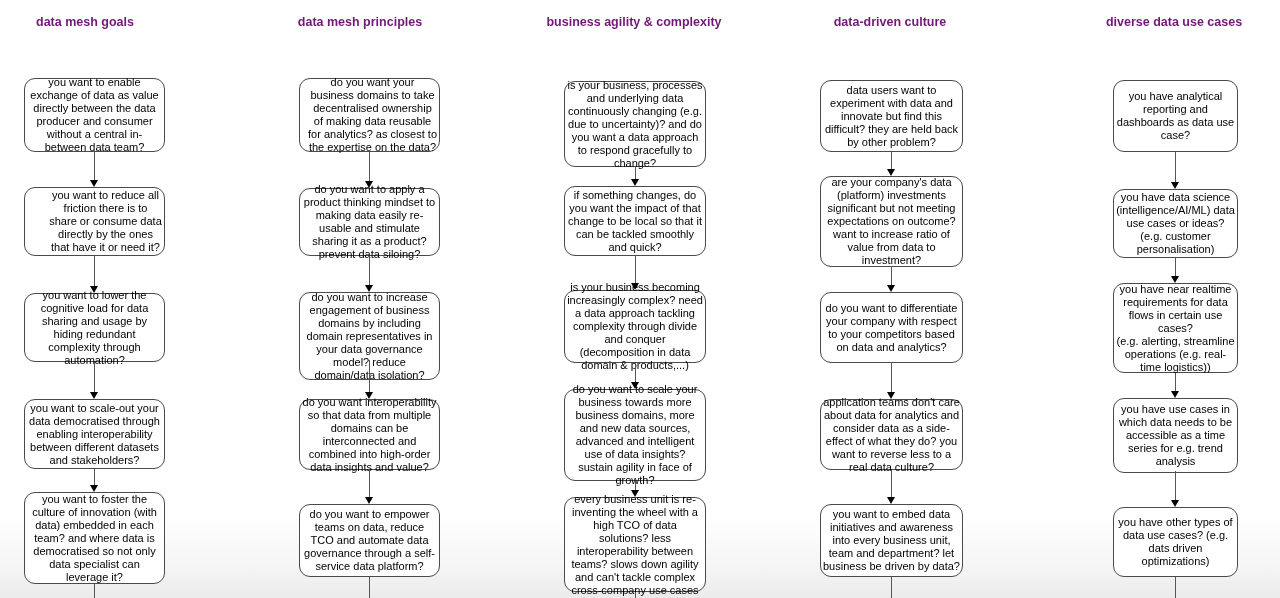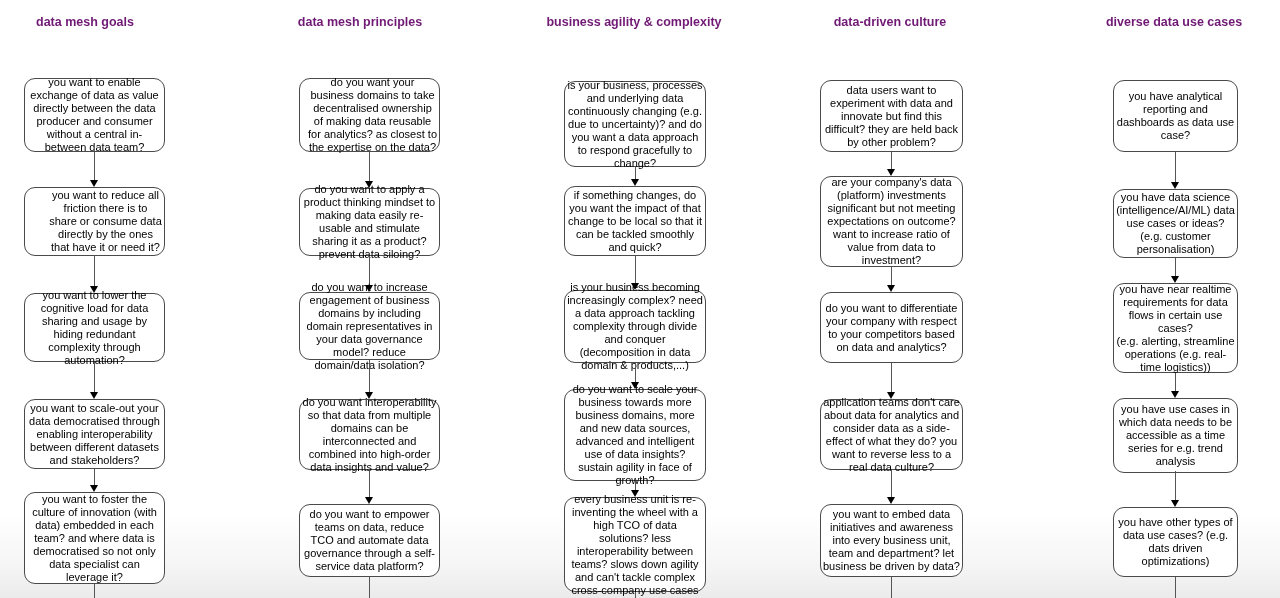--- a/index.html
+++ b/index.html
@@ -129,21 +129,21 @@
       <div class="line"></div>
       <div class="head"></div>
     </div>
   <div class="node" style="left:299px; top:188px; width:141px; height:68px;justify-content:center;">
     <span class="node-text">do you want to apply a product thinking mindset to making data easily re-usable and stimulate sharing it as a product? prevent data siloing?</span>
   </div>
   <div class="arrow" style="left:369px; top:256px; height:36px;">
       <div class="line"></div>
       <div class="head"></div>
     </div>
-  <div class="node" style="left:299px; top:292px; width:141px; height:68px;">
+  <div class="node" style="left:299px; top:292px; width:141px; height:88px;">
     <span class="node-text">do you want to  increase engagement of business domains by including domain representatives in your data governance model? reduce domain/data isolation?</span>
   </div>
   <div class="arrow" style="left:369px; top:360px; height:39px;">
       <div class="line"></div>
       <div class="head"></div>
     </div>
   <div class="node" style="left:299px; top:399px; width:141px; height:71px;">
     <span class="node-text">do you want interoperability so that data from multiple domains can be interconnected and combined into high-order data insights and value?</span>
   </div>
   <div class="arrow" style="left:369px; top:470px; height:34px;">

